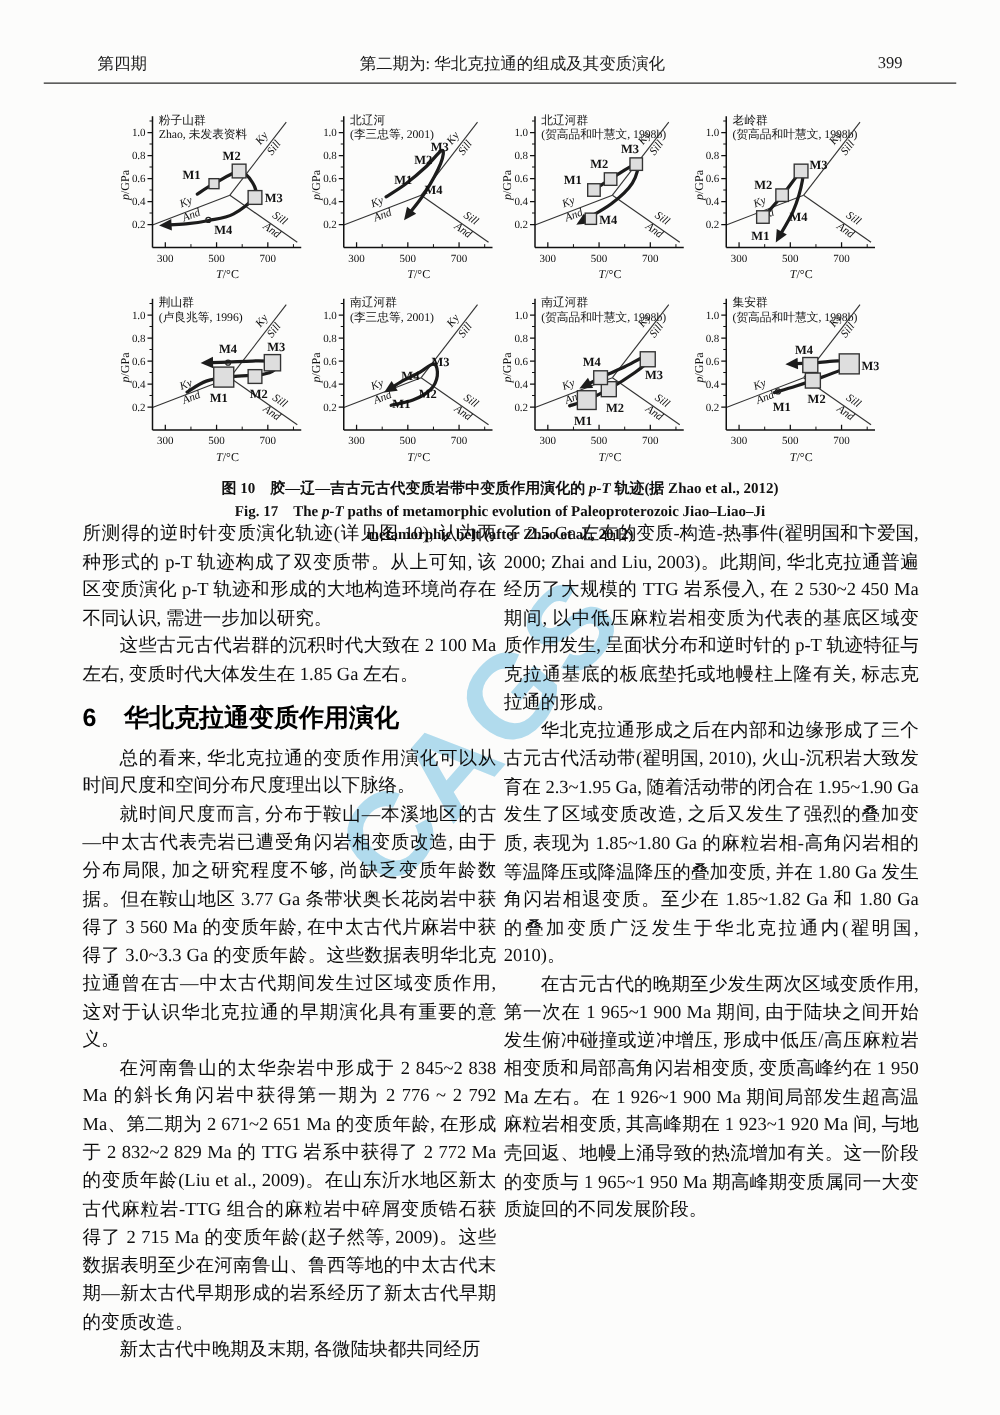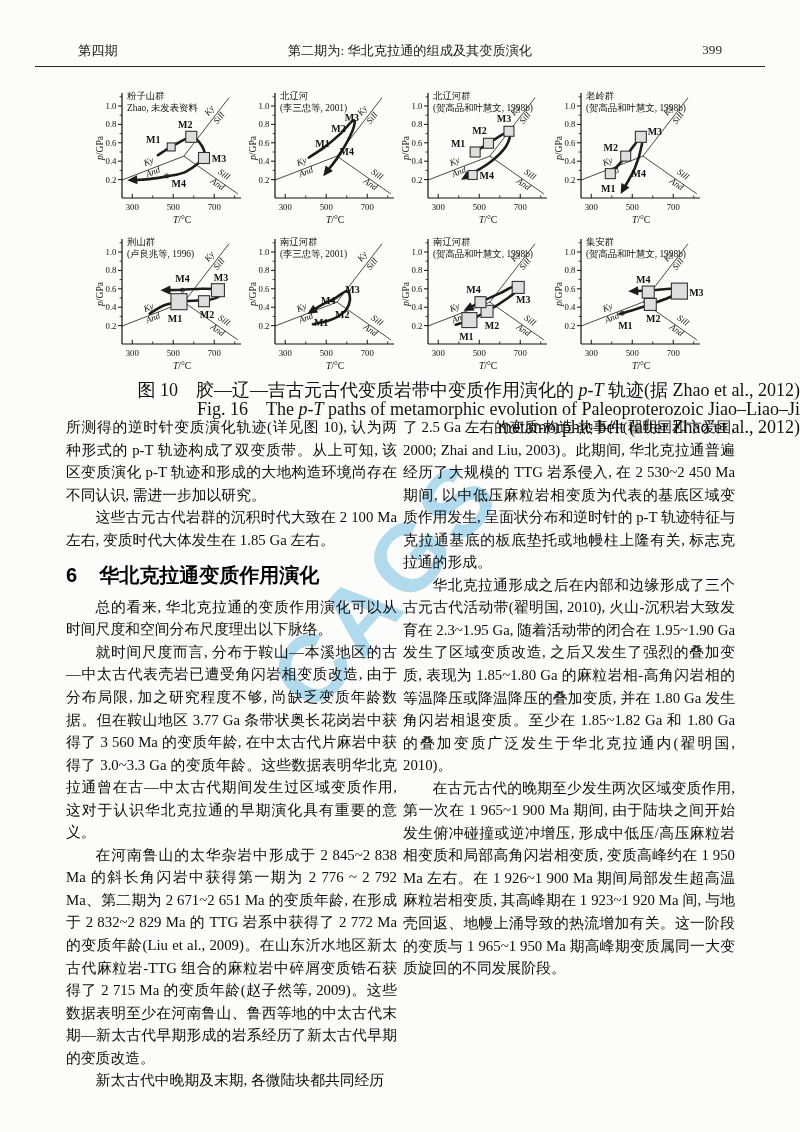--- a/index.html
+++ b/index.html
@@ -13,22 +13,22 @@
   
   .watermark{position:absolute;left:225px;top:538px;width:320px;height:95px;text-align:center;
        font-family:"Liberation Sans","DejaVu Sans",sans-serif;font-weight:bold;font-size:95px;
        line-height:95px;letter-spacing:4px;color:#a9d8ec;opacity:.9;transform:rotate(-49deg);
        transform-origin:center;z-index:0;user-select:none;}
   
   #figure{position:absolute;left:94px;top:86px;width:612px;height:288px;z-index:1;}
   #figure svg{position:absolute;}
   svg text{font-family:"Liberation Serif","DejaVu Serif",serif;}
   
-  .cap{position:absolute;left:0;right:0;top:381px;text-align:right;font-weight:normal;z-index:1;
-       font-size:18px;line-height:18.6px;color:#101010;}
+  .cap{position:absolute;left:0;right:0;top:381px;text-align:center;font-weight:bold;z-index:1;
+       font-size:12px;line-height:18.6px;color:#101010;}
   .it{font-style:italic;}
   
   .col{position:absolute;top:416px;width:331px;font-size:14.8px;line-height:22.55px;
        text-align:justify;z-index:1;color:#0d0d0d;}
   .col-left{left:66px;}
   .col-right{left:403px;width:332px;}
   .para{margin:0;}
   .ind{text-indent:2em;}
   .section{font-family:"Liberation Sans","DejaVu Sans",sans-serif;font-size:20px;font-weight:bold;
        margin:13px 0 9px 0;color:#000;}
@@ -448,21 +448,21 @@
         <text x="33" y="13" font-size="9.4" fill="#111">集安群</text>
         <text x="33" y="24.5" font-size="9.4" fill="#111">(贺高品和叶慧文, 1998b)</text>
       </svg>
     </div>
 
   <div class="cap">
     <div>
       <span>图 10</span><span>　胶—辽—吉古元古代变质岩带中变质作用演化的 </span><span class="it">p-T</span><span> 轨迹(据 Zhao et al., 2012)</span>
     </div>
     <div>
-      <span>Fig. 16</span><span>　The </span><span class="it">p-T</span><span> paths of metamorphic evolution of Paleoproterozoic Jiao–Liao–Ji</span>
+      <span>Fig. 17</span><span>　The </span><span class="it">p-T</span><span> paths of metamorphic evolution of Paleoproterozoic Jiao–Liao–Ji</span>
     </div>
     <div>metamorphic belt (after Zhao et al., 2012)</div>
   </div>
 
   <div class="col col-left">
     <p class="para">所测得的逆时针变质演化轨迹(详见图 10), 认为两种形式的 p-T 轨迹构成了双变质带。从上可知, 该区变质演化 p-T 轨迹和形成的大地构造环境尚存在不同认识, 需进一步加以研究。</p>
     <p class="para ind">这些古元古代岩群的沉积时代大致在 2 100 Ma 左右, 变质时代大体发生在 1.85 Ga 左右。</p>
     <h2 class="section">
       <span class="secno">6</span><span>华北克拉通变质作用演化</span>
     </h2>

